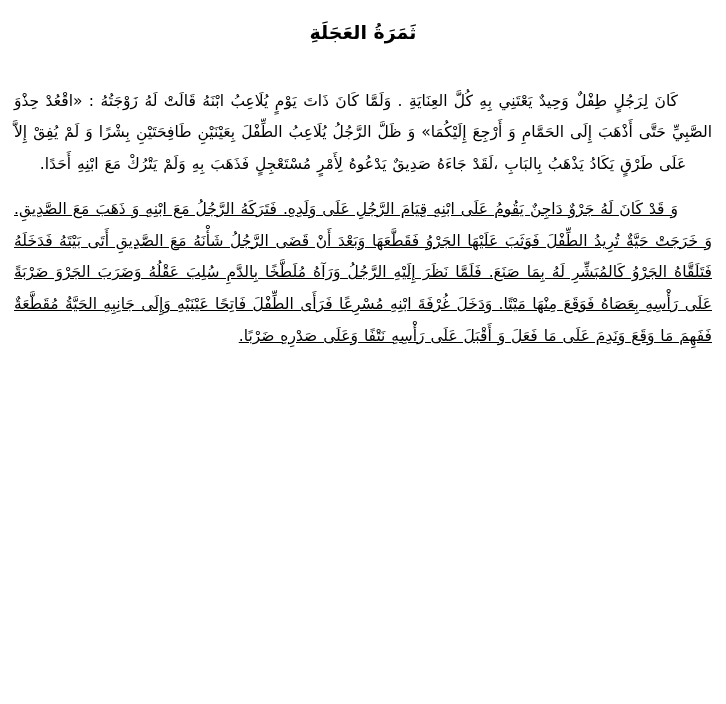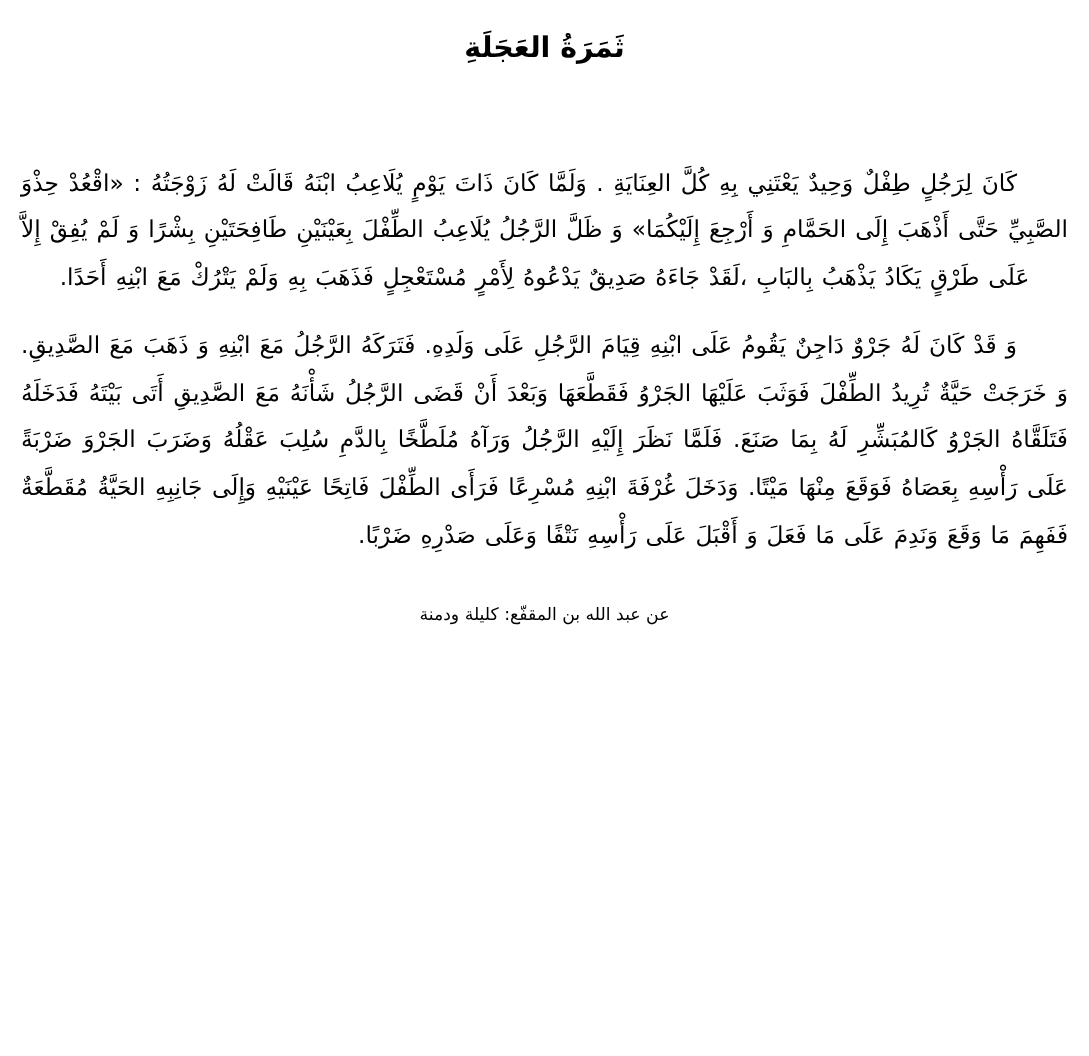--- a/index.html
+++ b/index.html
@@ -23,34 +23,35 @@
   }
   .doc-title {
     text-align: center;
     font-size: 19px;
     font-weight: bold;
     line-height: 1.5;
     margin: 8px 0 0 0;
     letter-spacing: 0;
   }
   .body-text {
-    margin-top: 60px;
+    margin-top: 39px;
   }
   .para {
     font-size: 15.5px;
     line-height: 2.05;
     text-align: justify;
     text-align-last: center;
     text-indent: 34px;
     margin: 0 0 13px 0;
     word-spacing: 1px;
   }
   .para.last-right {
     text-align: justify;
     text-align-last: right;
+    text-decoration: underline;
   }
   .attribution {
     margin-top: 26px;
     text-align: center;
     font-size: 11.5px;
     line-height: 1.6;
   }
   .spacer-bottom {
     height: 26px;
   }
@@ -64,17 +65,16 @@
 
   <div class="body-text">
 
     <p class="para">كَانَ لِرَجُلٍ طِفْلٌ وَحِيدٌ يَعْتَنِي بِهِ كُلَّ العِنَايَةِ . وَلَمَّا كَانَ ذَاتَ يَوْمٍ يُلَاعِبُ ابْنَهُ قَالَتْ لَهُ زَوْجَتُهُ : «اقْعُدْ حِذْوَ الصَّبِيِّ حَتَّى أَذْهَبَ إِلَى الحَمَّامِ وَ أَرْجِعَ إِلَيْكُمَا» وَ ظَلَّ الرَّجُلُ يُلَاعِبُ الطِّفْلَ بِعَيْنَيْنِ طَافِحَتَيْنِ بِشْرًا وَ لَمْ يُفِقْ إِلاَّ عَلَى طَرْقٍ يَكَادُ يَذْهَبُ بِالبَابِ ،لَقَدْ جَاءَهُ صَدِيقٌ يَدْعُوهُ لِأَمْرٍ مُسْتَعْجِلٍ فَذَهَبَ بِهِ وَلَمْ يَتْرُكْ مَعَ ابْنِهِ أَحَدًا.</p>
 
     <p class="para last-right">وَ قَدْ كَانَ لَهُ جَرْوٌ دَاجِنٌ يَقُومُ عَلَى ابْنِهِ قِيَامَ الرَّجُلِ عَلَى وَلَدِهِ. فَتَرَكَهُ الرَّجُلُ مَعَ ابْنِهِ وَ ذَهَبَ مَعَ الصَّدِيقِ. وَ خَرَجَتْ حَيَّةٌ تُرِيدُ الطِّفْلَ فَوَثَبَ عَلَيْهَا الجَرْوُ فَقَطَّعَهَا وَبَعْدَ أَنْ قَضَى الرَّجُلُ شَأْنَهُ مَعَ الصَّدِيقِ أَتَى بَيْتَهُ فَدَخَلَهُ فَتَلَقَّاهُ الجَرْوُ كَالمُبَشِّرِ لَهُ بِمَا صَنَعَ. فَلَمَّا نَظَرَ إِلَيْهِ الرَّجُلُ وَرَآهُ مُلَطَّخًا بِالدَّمِ سُلِبَ عَقْلُهُ وَضَرَبَ الجَرْوَ ضَرْبَةً عَلَى رَأْسِهِ بِعَصَاهُ فَوَقَعَ مِنْهَا مَيْتًا. وَدَخَلَ غُرْفَةَ ابْنِهِ مُسْرِعًا فَرَأَى الطِّفْلَ فَاتِحًا عَيْنَيْهِ وَإِلَى جَانِبِهِ الحَيَّةُ مُقَطَّعَةٌ فَفَهِمَ مَا وَقَعَ وَنَدِمَ عَلَى مَا فَعَلَ وَ أَقْبَلَ عَلَى رَأْسِهِ نَتْفًا وَعَلَى صَدْرِهِ ضَرْبًا.</p>
 
 
   </div>
 
-  <div class="attribution">عن عبد الله بن المقفّع: كليلة ودمنة</div>
 
   <div class="spacer-bottom"></div>
 
 </div>
 
 </body></html>

